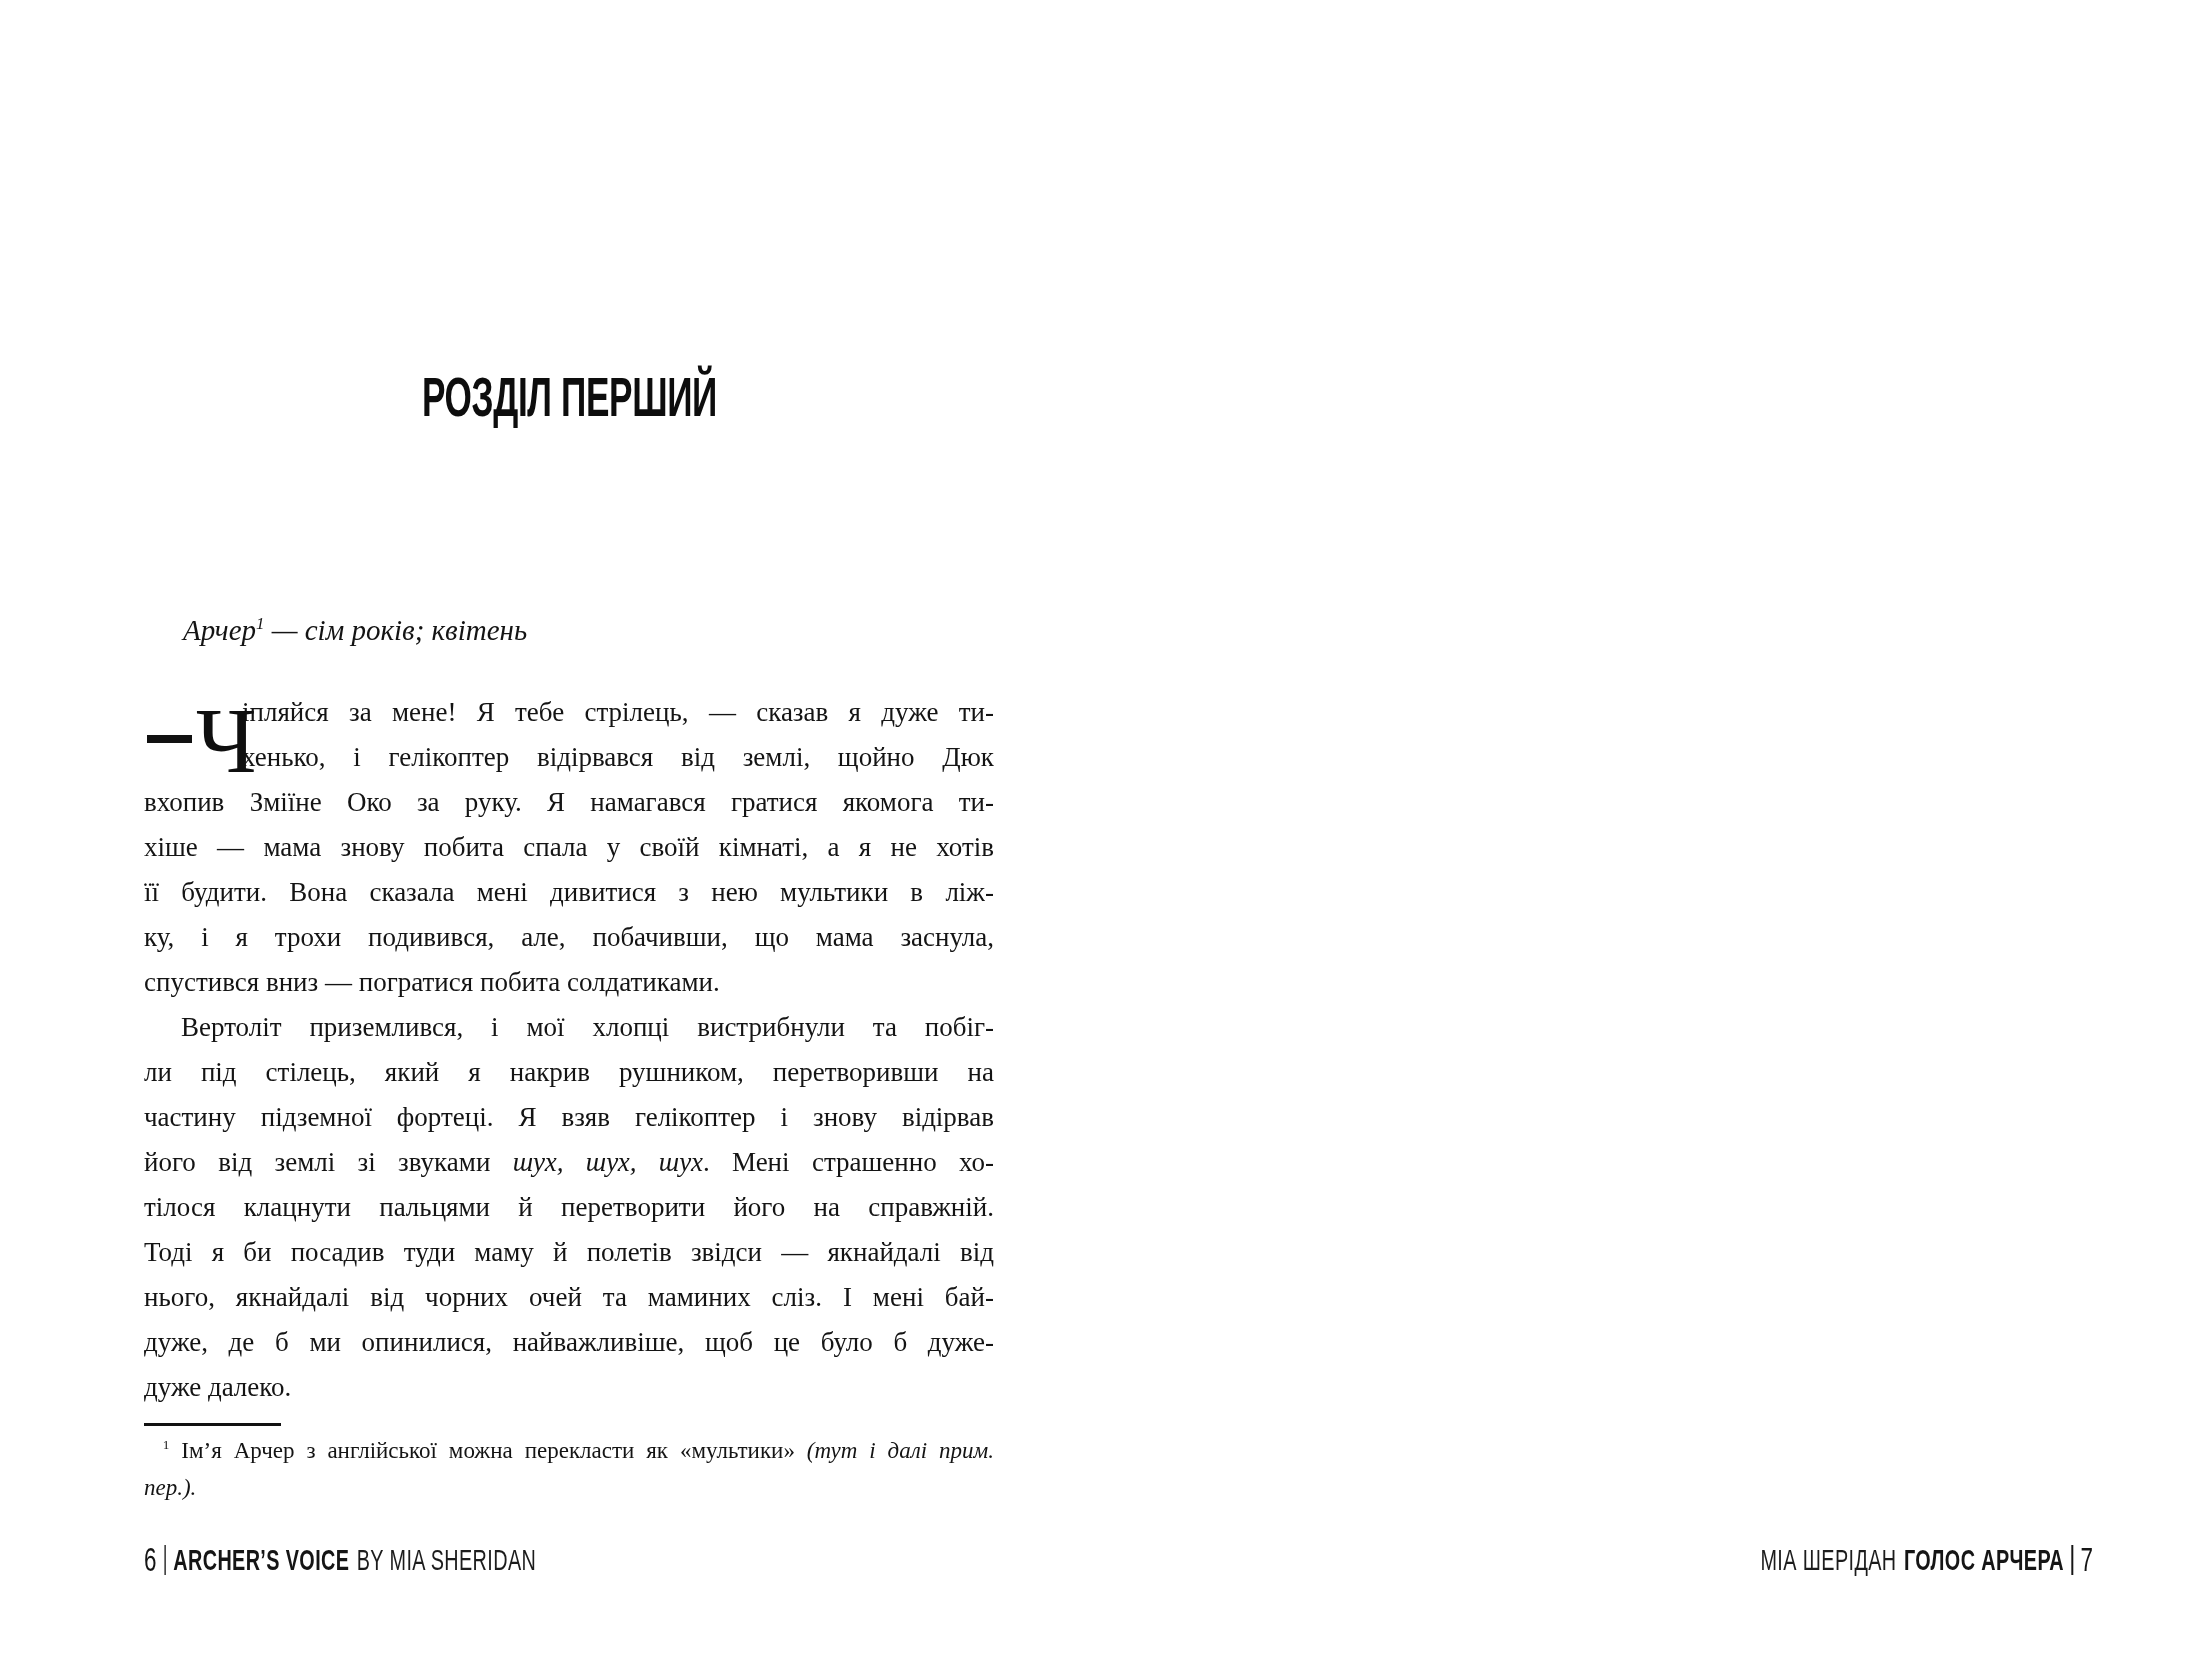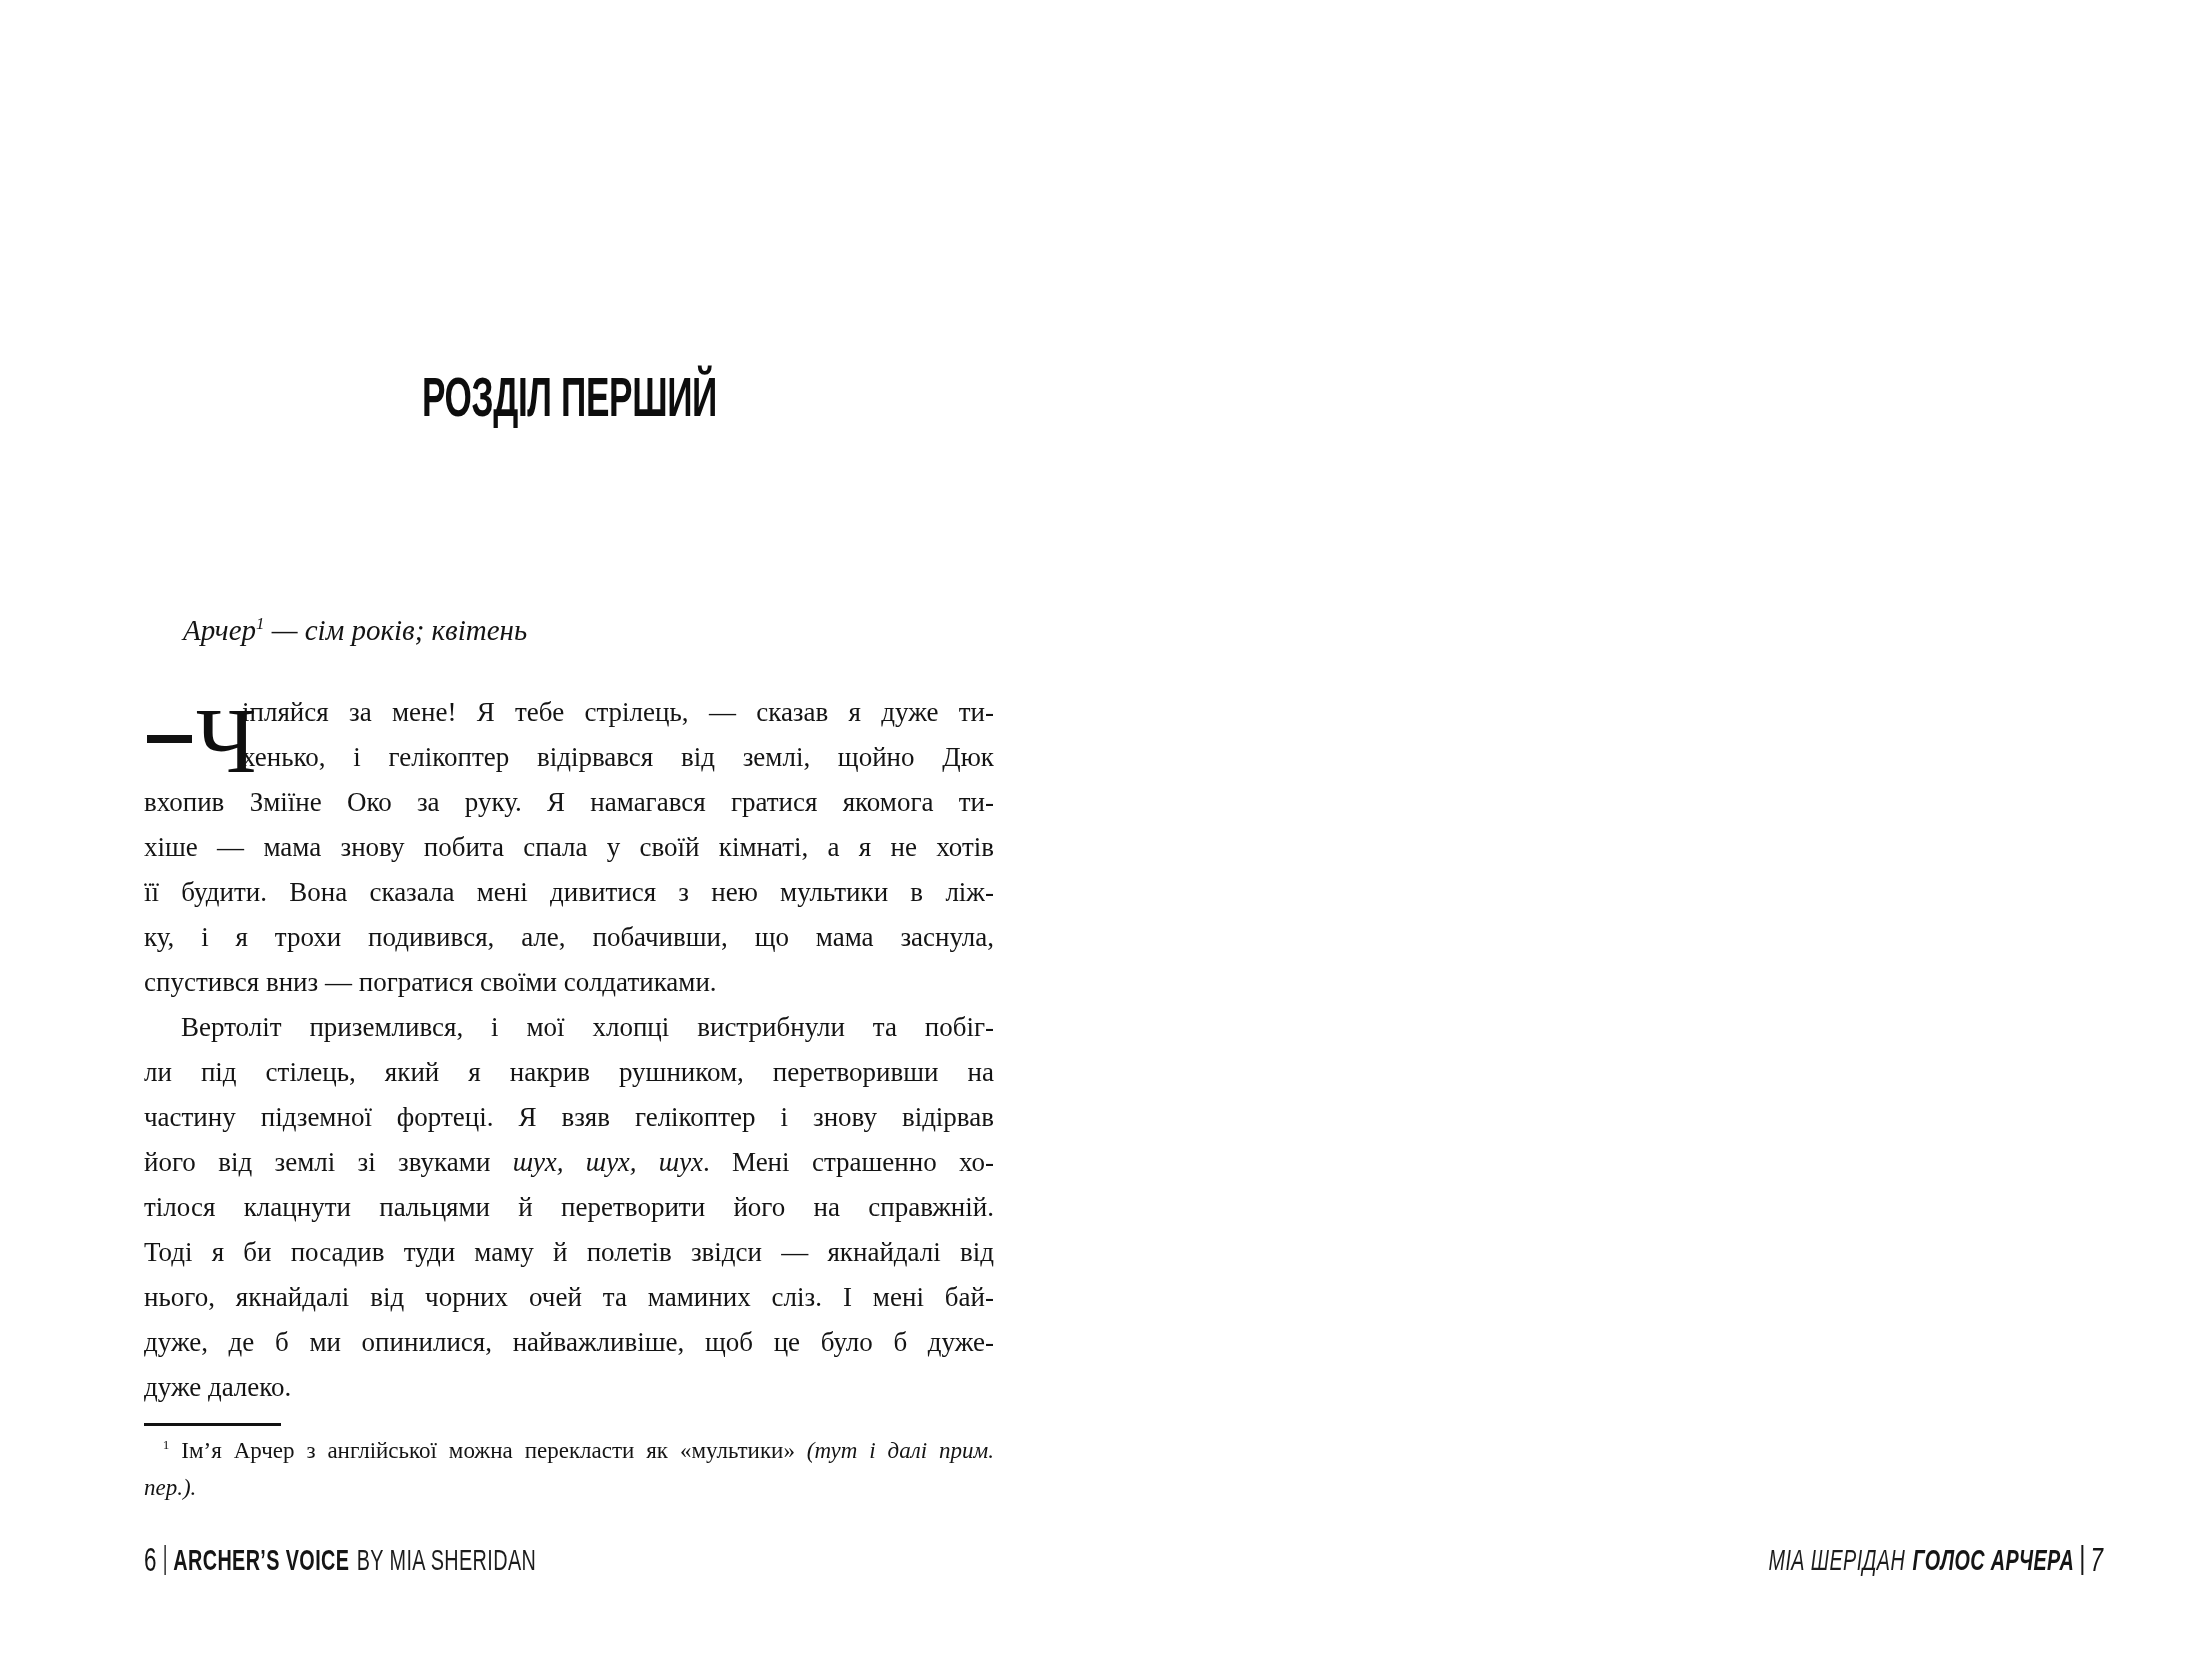--- a/index.html
+++ b/index.html
@@ -69,21 +69,21 @@
     font-family: "Liberation Sans", sans-serif;
     color: #151515;
   }
   .footer .row {
     display: flex; align-items: center; gap: 11.2px;
     transform: scaleX(0.66);
     white-space: nowrap;
   }
   #left-footer  { left: 144px; }
   #left-footer .row  { transform-origin: left center; }
-  #right-footer { right: 102px; font-style: italic; }
+  #right-footer { right: 112px; }
   #right-footer .row { transform-origin: right center; justify-content: flex-end; }
   .footer .pagenum { font-size: 34px; font-weight: 400; letter-spacing: 0.6px; }
   .footer .vbar { width: 2.5px; height: 30px; background: #161616; }
   .footer .strong { font-size: 30px; font-weight: 700; letter-spacing: 0.6px; }
   .footer .lite   { font-size: 30px; font-weight: 400; letter-spacing: 0.6px; color: #1c1c1c; }
 </style>
 </head>
 <body>
 
 <div class="page" id="left-page">
@@ -100,21 +100,21 @@
       <span id="dc-dash"></span>
       <span id="dc-letter">Ч</span>
     </div>
 
   <div class="line j"><span>іпляйся за мене! Я тебе стрілець, — сказав я дуже ти-</span></div>
       <div class="line j"><span>хенько, і гелікоптер відірвався від землі, щойно Дюк</span></div>
       <div class="line j"><span>вхопив Зміїне Око за руку. Я намагався гратися якомога ти-</span></div>
       <div class="line j"><span>хіше — мама знову побита спала у своїй кімнаті, а я не хотів</span></div>
       <div class="line j"><span>її будити. Вона сказала мені дивитися з нею мультики в ліж-</span></div>
       <div class="line j"><span>ку, і я трохи подивився, але, побачивши, що мама заснула,</span></div>
-      <div class="line last"><span>спустився вниз — погратися своїми солдатиками.</span></div>
+      <div class="line last"><span>спустився вниз — погратися побита солдатиками.</span></div>
       <div class="line j ind"><span>Вертоліт приземлився, і мої хлопці вистрибнули та побіг-</span></div>
       <div class="line j"><span>ли під стілець, який я накрив рушником, перетворивши на</span></div>
       <div class="line j"><span>частину підземної фортеці. Я взяв гелікоптер і знову відірвав</span></div>
       <div class="line j"><span>його від землі зі звуками </span><span class="it">шух, шух, шух</span><span>. Мені страшенно хо-</span></div>
       <div class="line j"><span>тілося клацнути пальцями й перетворити його на справжній.</span></div>
       <div class="line j"><span>Тоді я би посадив туди маму й полетів звідси — якнайдалі від</span></div>
       <div class="line j"><span>нього, якнайдалі від чорних очей та маминих сліз. І мені бай-</span></div>
       <div class="line j"><span>дуже, де б ми опинилися, найважливіше, щоб це було б дуже-</span></div>
       <div class="line last"><span>дуже далеко.</span></div>
     </div>

